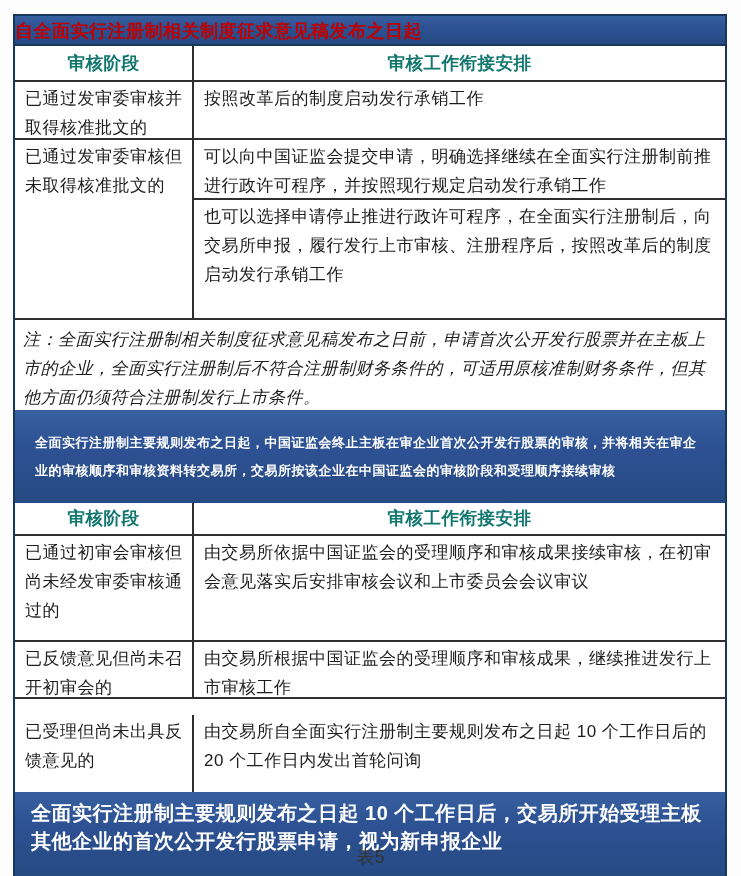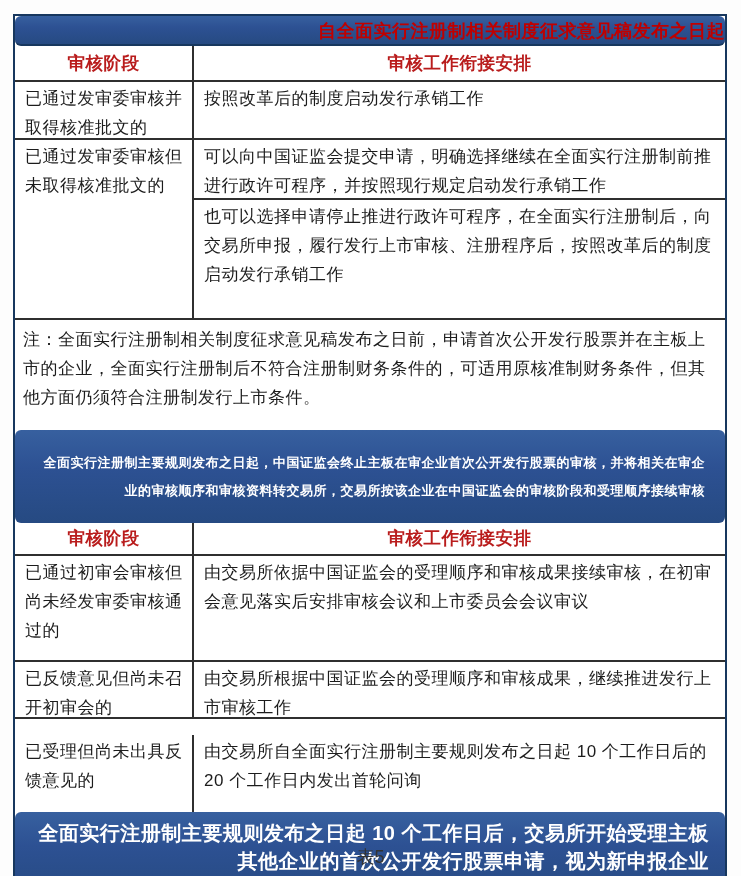--- a/index.html
+++ b/index.html
@@ -22,23 +22,22 @@
     width: 714px;
     box-sizing: border-box;
     border: 2px solid #17375e;
     background: #ffffff;
   }
   .doc *, .doc { box-sizing: border-box; }
 
   .banner {
     background: linear-gradient(180deg, #37609f 0%, #2d5193 40%, #264a82 100%);
     font-weight: bold;
-    text-align: right;
+    text-align: left;
     letter-spacing: 0.5px;
-    border-radius: 6px;
   }
   .banner-title {
     height: 30px;
     line-height: 30px;
     font-size: 18px;
     color: #c00000;
     border-bottom: 2px solid #17375e;
   }
   .banner-mid {
     height: 93px;
@@ -73,41 +72,42 @@
     font-size: 17px;
     line-height: 29px;
     color: #1c1c1c;
     letter-spacing: 0.5px;
     overflow: hidden;
   }
   .left { border-right: 2px solid #2f2f2f; padding-right: 6px; }
   .th {
     font-weight: bold;
     text-align: center;
-    color: #b91c1c;
+    color: #0f766e;
     font-size: 17.5px;
     display: flex;
     align-items: center;
     justify-content: center;
     padding: 0 4px;
   }
 
   .h-header1 { height: 36px; }
   .h-r1 { height: 58px; }
   .h-r2 { height: 180px; }
   .sub1 { height: 60px; border-bottom: 2px solid #2f2f2f; }
   .sub2 { height: 95px; }
   .note {
-    height: 110px;
+    height: 90px;
     padding: 5px 10px 5px 8px;
     font-size: 17px;
     line-height: 29px;
     color: #1c1c1c;
     letter-spacing: 0.5px;
     background: #fff;
+    font-style: italic;
   }
   .h-header2 { height: 33px; }
   .h-t2r1 { height: 106px; }
   .h-t2r2 { height: 57px; }
   .h-t2r3 { height: 77px; margin-top: 16px; }
 
   .caption {
     position: absolute;
     top: 845px;
     left: 0;

